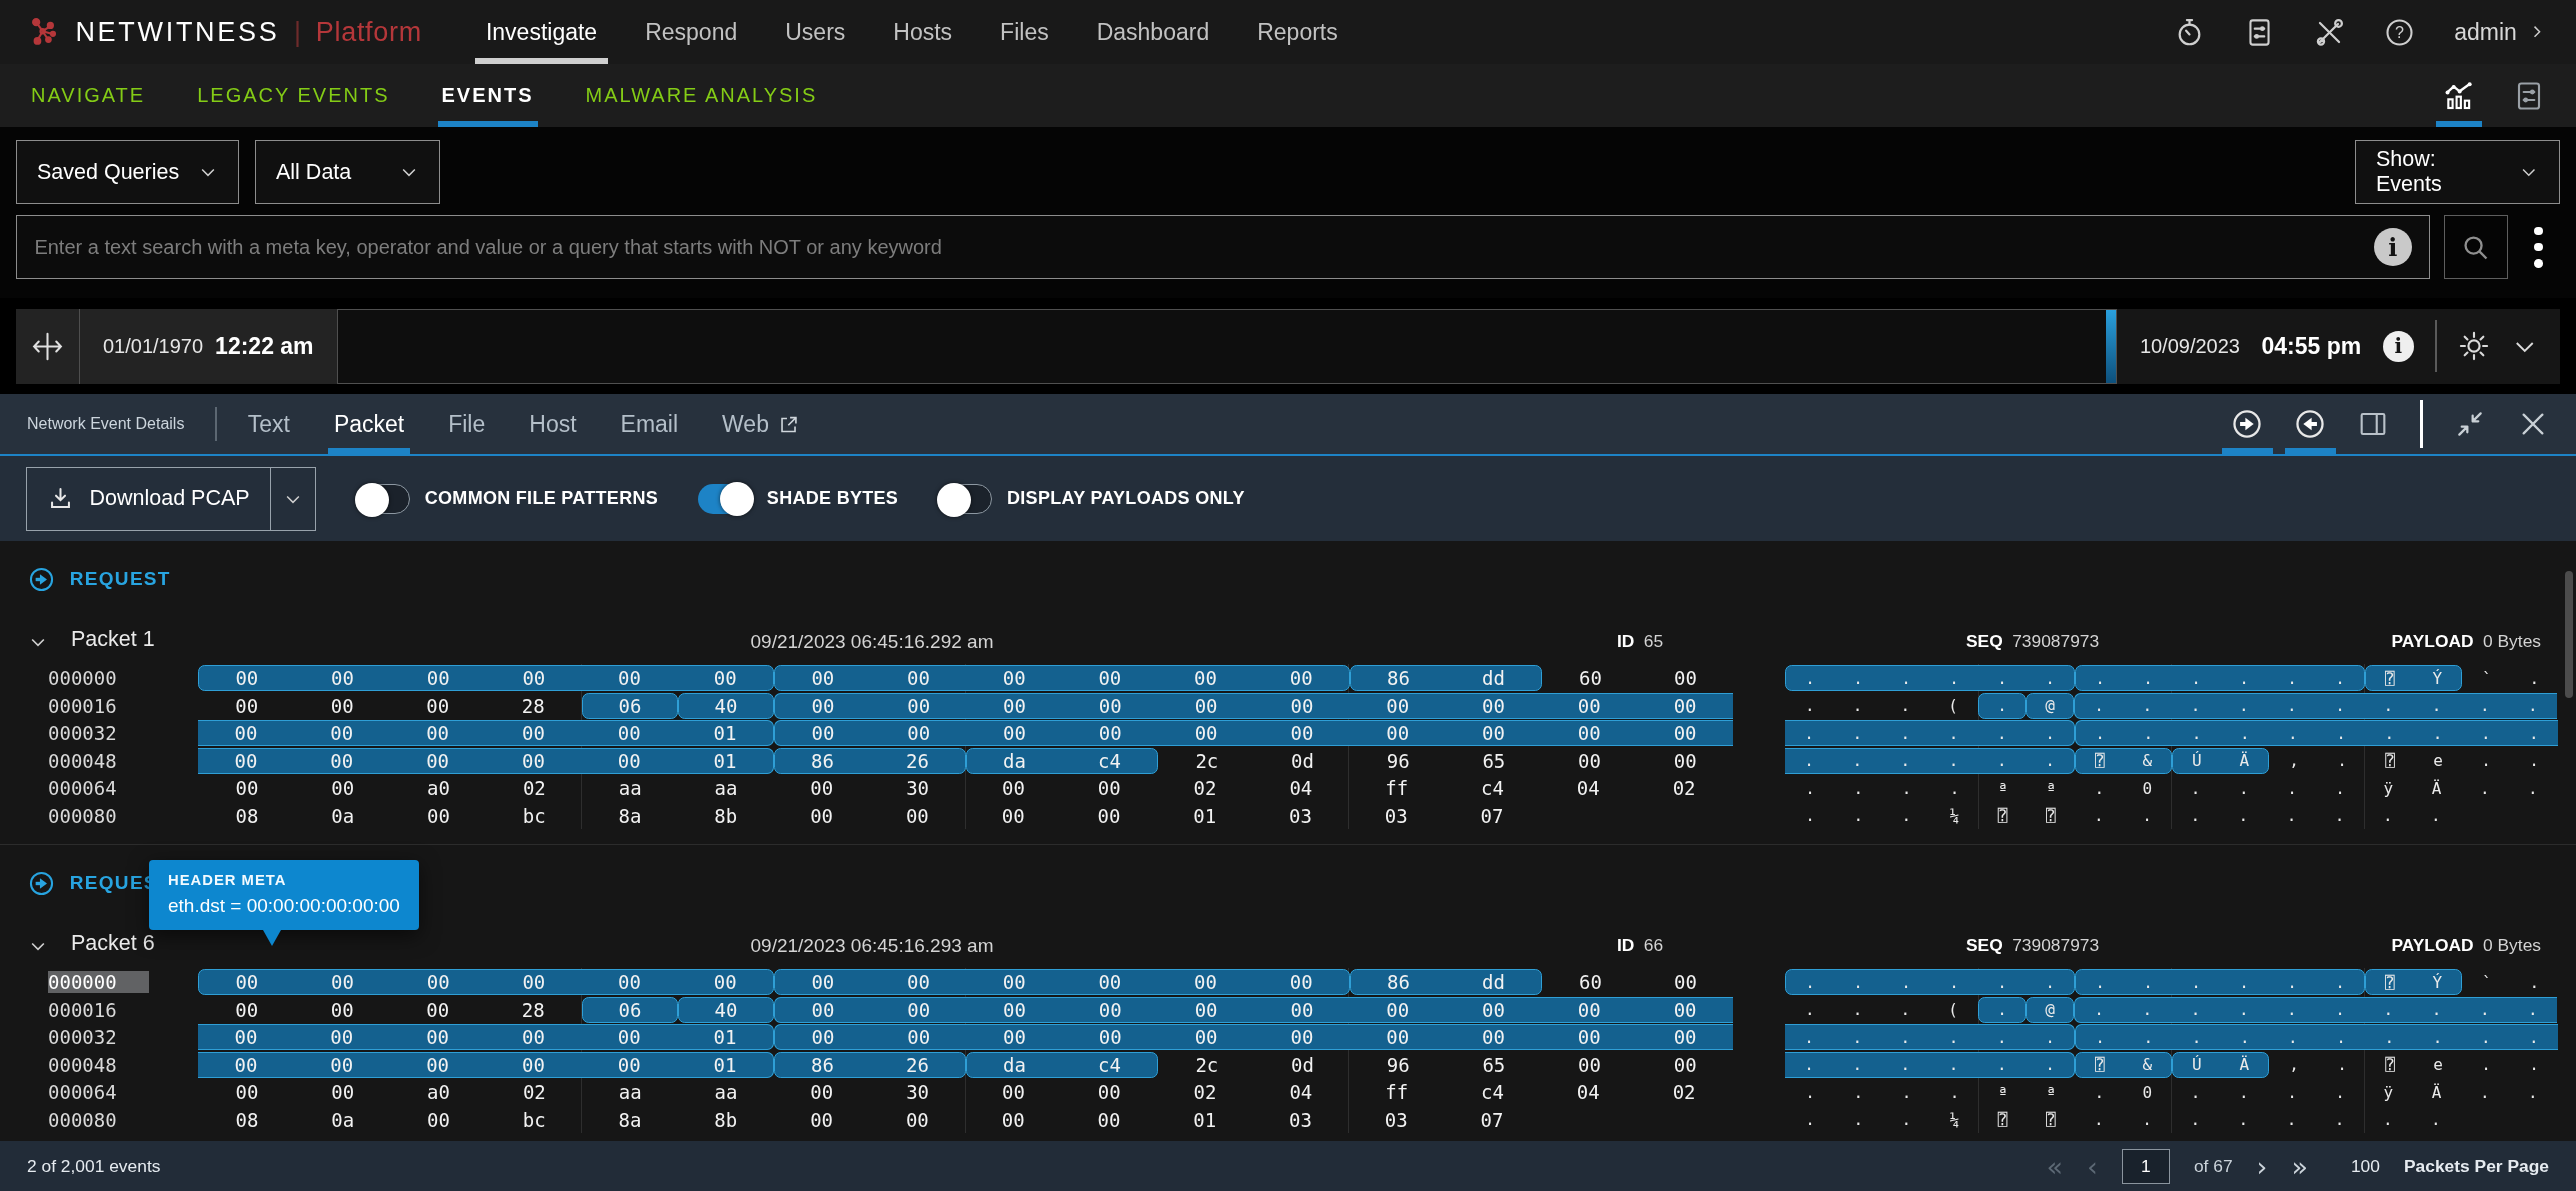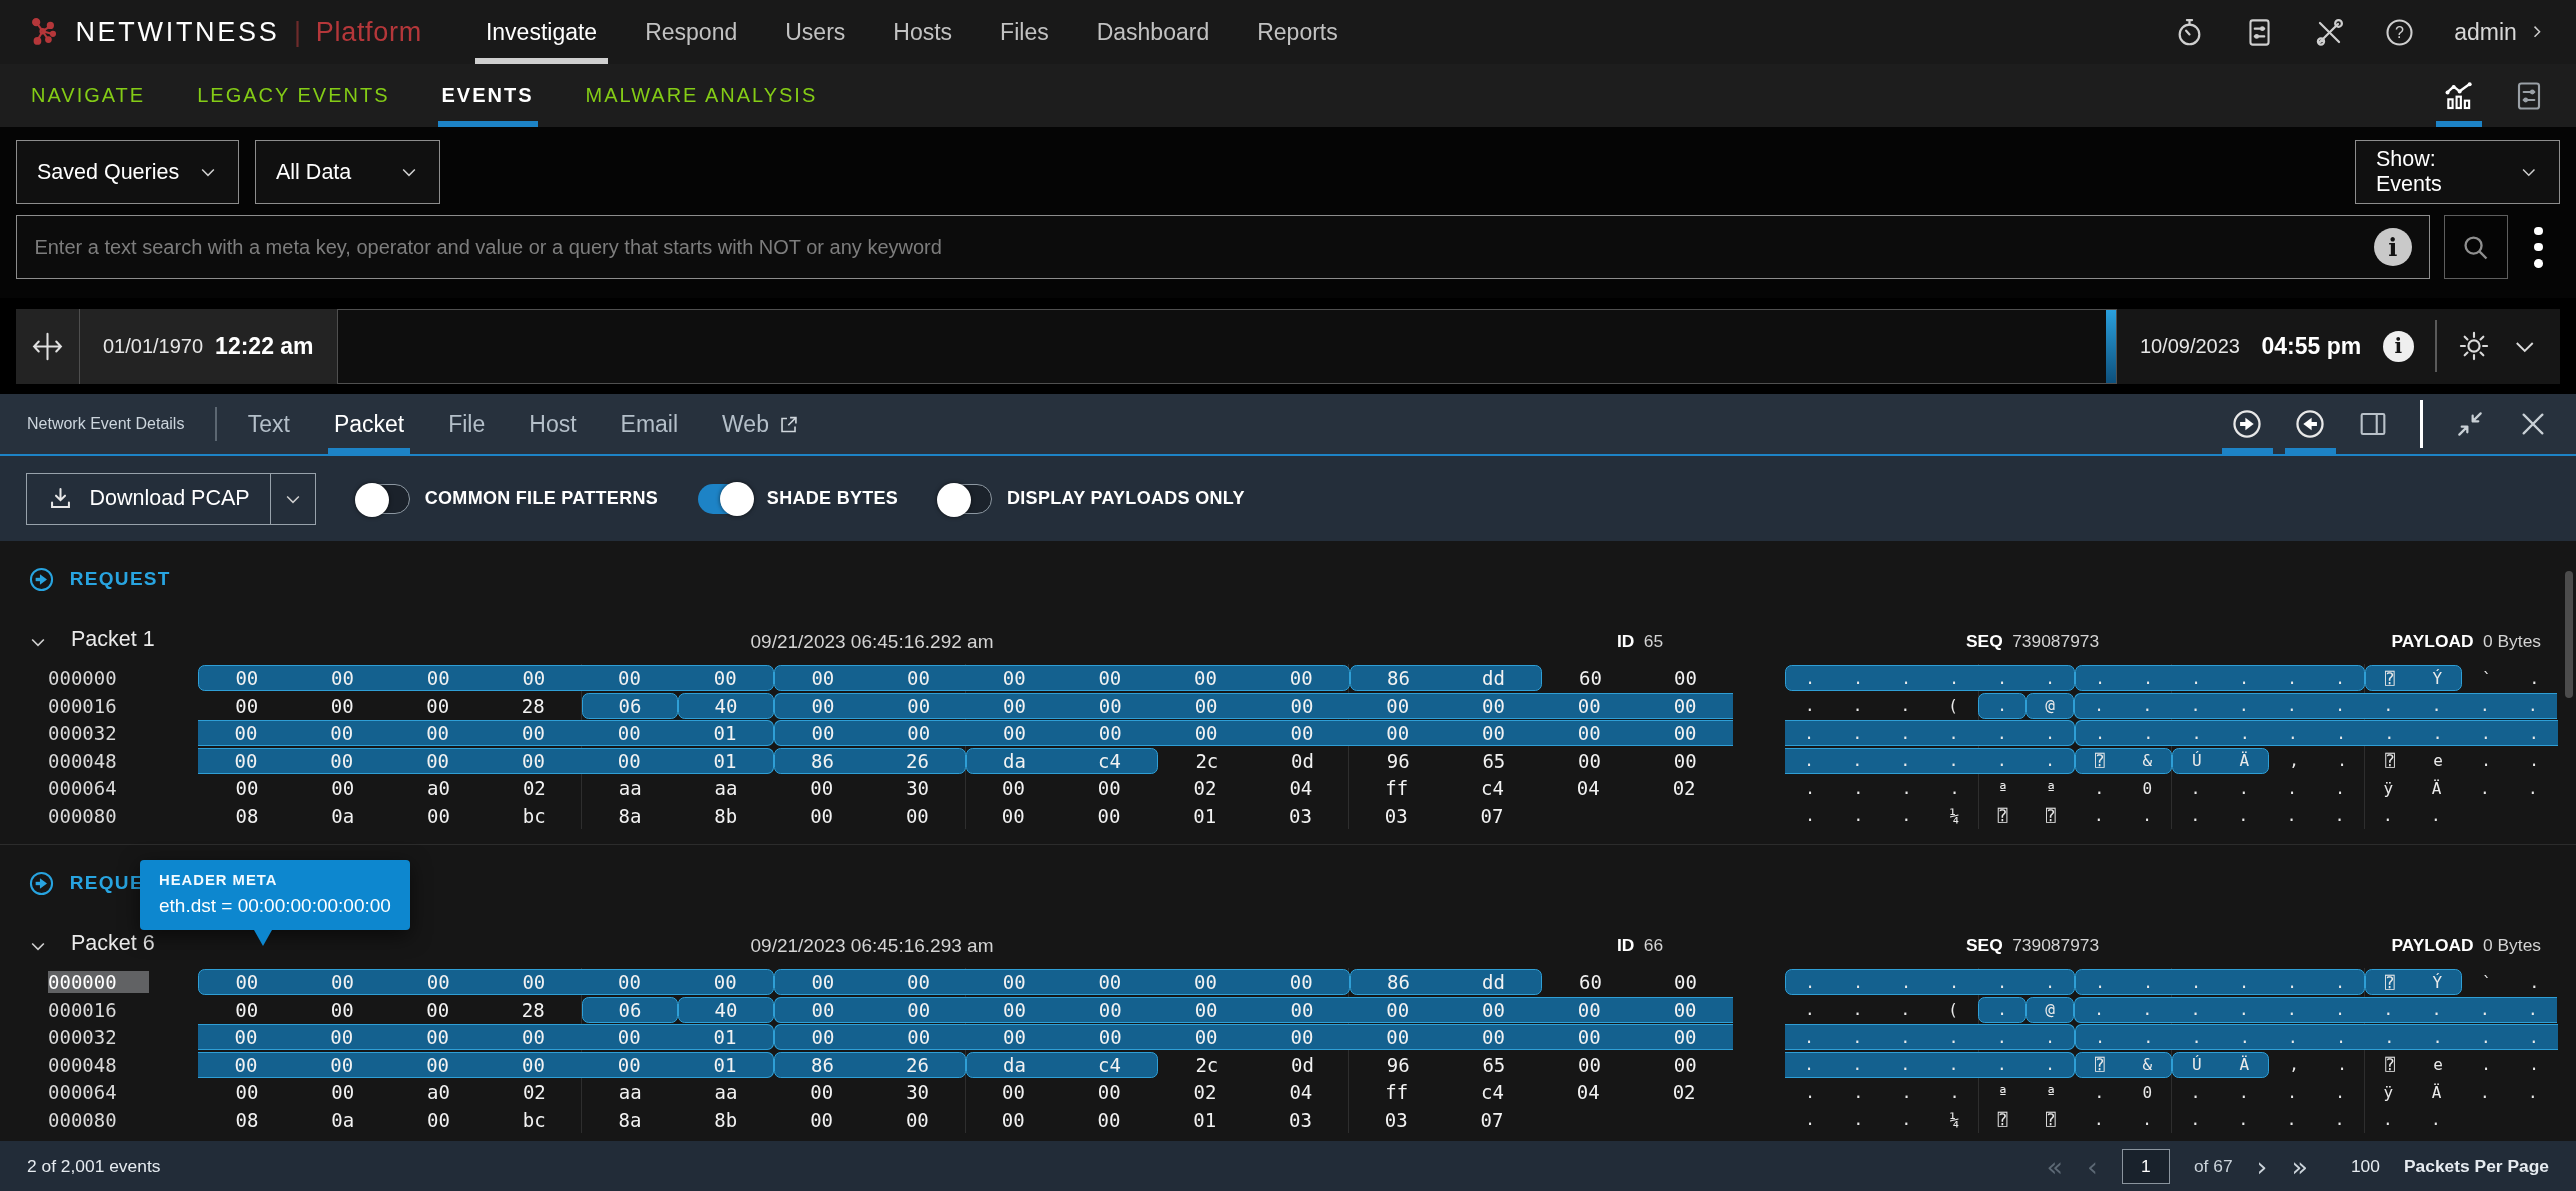--- a/index.html
+++ b/index.html
@@ -80,21 +80,21 @@
   .tab.active { color:#fff; }
   .tab.active::after { content:''; position:absolute; left:-5.4px; right:-5.4px; bottom:0; height:6px; background:#1d83c6; }
   .dh-right { margin-left:auto; display:flex; align-items:center; gap:31px; height:59px; }
   .dh-ic { width:32px; height:32px; cursor:pointer; }
   .dh-wrap { position:relative; height:59px; display:flex; align-items:center; }
   .dh-wrap.bluesub::after { content:''; position:absolute; left:-9.4px; right:-9.4px; bottom:0; height:6px; background:#1d83c6; }
   .dh-vdiv { width:2.7px; height:48px; background:#fff; }
 
   
   .details-toolbar { height:85px; background:#242e3a; display:flex; align-items:center; padding:0 25.5px; gap:40px; flex:none; }
-  .dl-btn { display:flex; align-items:stretch; height:52px; border:1.3px solid #98a2ab; cursor:pointer; }
+  .dl-btn { display:flex; align-items:stretch; height:64px; border:1.3px solid #98a2ab; cursor:pointer; }
   .dl-main { display:flex; align-items:center; gap:16px; padding:0 20px; font-size:21.5px; color:#fff; }
   .dl-sep { width:1.3px; background:#98a2ab; }
   .dl-chev { width:44px; display:flex; align-items:center; justify-content:center; }
   .toggle { display:flex; align-items:center; gap:14.8px; cursor:pointer; }
   .switch { width:54px; height:29.5px; border-radius:16px; position:relative; flex:none; }
   .switch.off { background:#1b222b; border:1.3px solid #8d98a2; }
   .switch.on  { background:#1d83c6; }
   .knob { width:34px; height:34px; border-radius:50%; background:#fff; position:absolute; top:-2.7px; left:-2px;
           box-shadow:0 0 4px rgba(0,0,0,.6); }
   .switch.on .knob { left:auto; right:-2px; top:-2px; }
@@ -122,21 +122,21 @@
   .pane.ascii { width:773px; margin-left:52px; }
   .sepline { position:absolute; top:0; bottom:0; width:1.3px; background:#2e2e2e; z-index:0; }
   .seg { display:flex; height:26px; border:1.3px solid transparent; border-radius:6.7px; align-items:center; position:relative; z-index:1; flex:none; }
   .seg.shaded { background:#14618f; border-color:#2f9fd6; }
   .seg.oL { border-left:none; border-top-left-radius:0; border-bottom-left-radius:0; }
   .seg.oR { border-right:none; border-top-right-radius:0; border-bottom-right-radius:0; }
   .cell { flex:1 1 0; text-align:center; font-family:"DejaVu Sans Mono",monospace; font-size:19px; color:#f2f2f2; }
   .pane.ascii .cell { font-size:16px; color:#eaeaea; }
 
   
-  .tooltip { position:absolute; left:140px; top:14.8px; z-index:6; background:#0d87cf; border-radius:4px;
+  .tooltip { position:absolute; left:149px; top:14.8px; z-index:6; background:#0d87cf; border-radius:4px;
              padding:12px 19px 13.4px; min-width:268px; box-shadow:0 5.4px 20px rgba(0,0,0,.55); }
   .tt-title { font-size:14.8px; font-weight:700; letter-spacing:1px; color:#f2faff; margin-bottom:6.7px; }
   .tt-text { font-size:19px; color:#fff; }
   .tt-arrow { position:absolute; left:114px; bottom:-16px; width:0; height:0;
               border:9.4px solid transparent; border-top:16px solid #0d87cf; border-bottom:0; }
 
   .scroll-thumb { position:absolute; right:2.7px; top:29.5px; width:8px; height:127px; background:#4c4c4c; border-radius:4px; }
 
   
   .footerbar { height:50px; background:#222c38; display:flex; align-items:center; padding:0 27px; flex:none; font-size:17.4px; color:#e6ebf0; }

